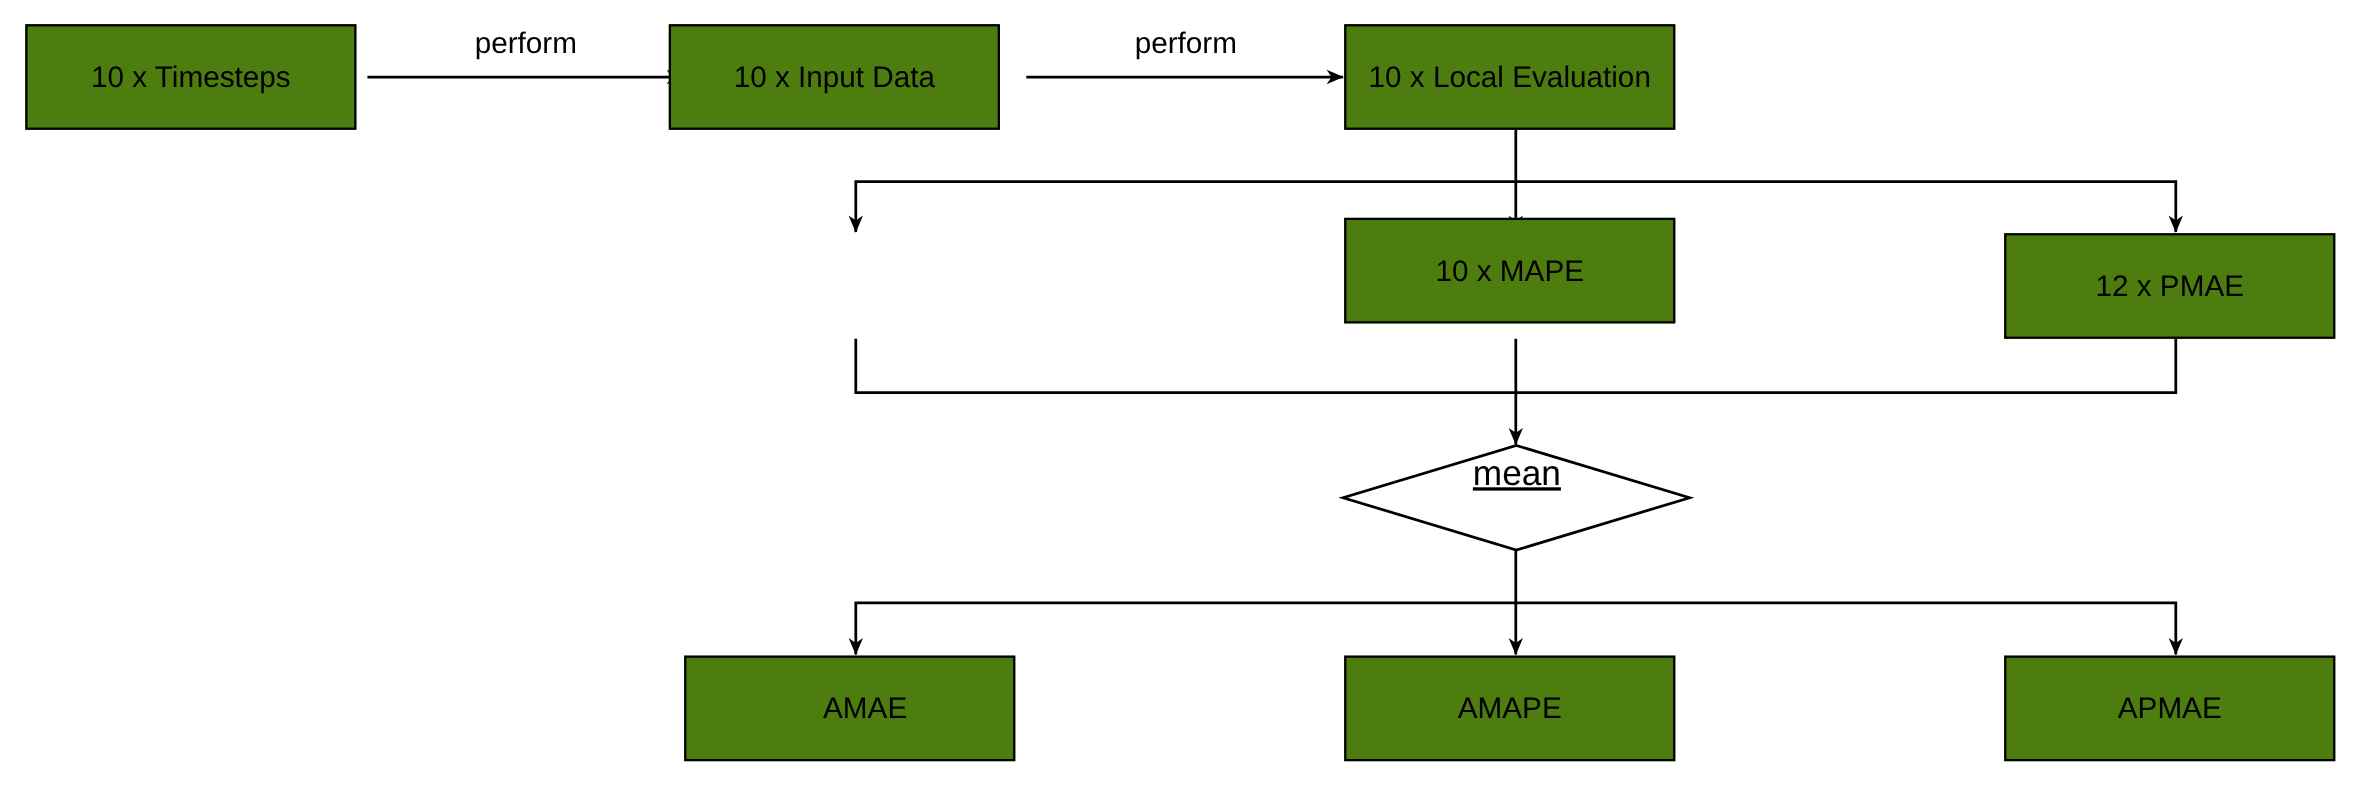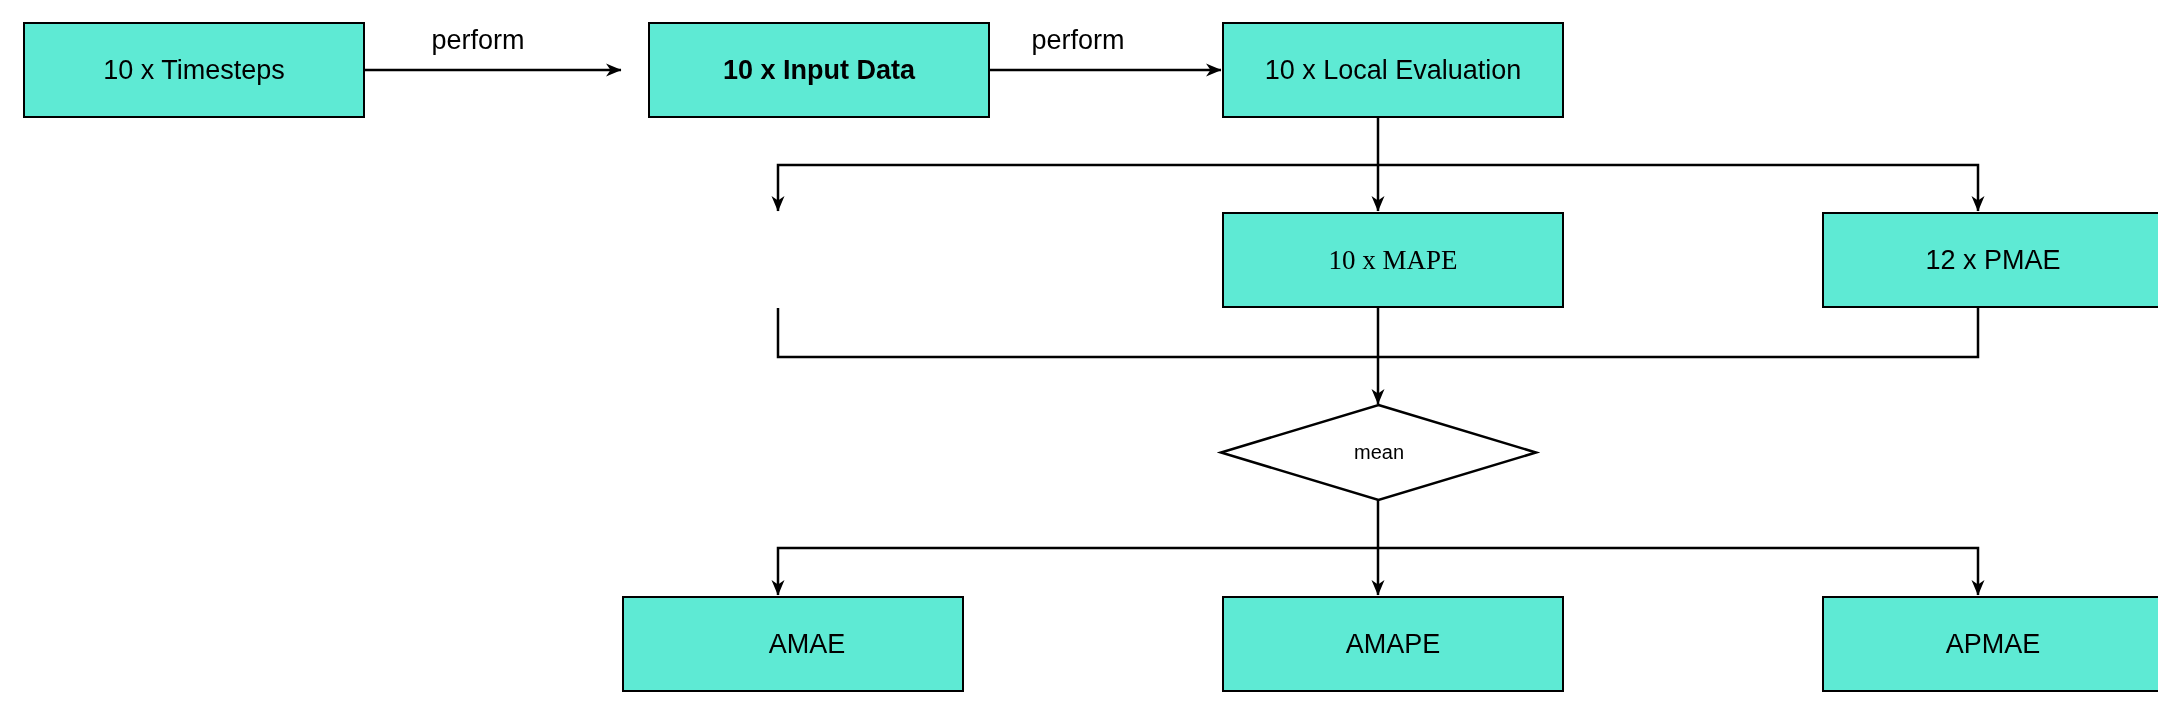--- a/index.html
+++ b/index.html
@@ -12,55 +12,56 @@
     color: #000000;
     overflow: hidden;
   }
   #connector-layer {
     position: absolute;
     left: 0; top: 0;
     width: 2158px; height: 726px;
   }
   .node {
     position: absolute;
-    width: 342px;
+    width: 301px;
     height: 96px;
     box-sizing: border-box;
     border: 2.5px solid #000000;
-    background: #5eead4;
+    background: #4d7c0f;
     display: flex;
     align-items: center;
     justify-content: center;
     font-size: 27px;
     line-height: 1.2;
     text-align: center;
     white-space: nowrap;
   }
   
   #n-timesteps { left: 23px;  top: 22px; }
-  #n-input     { left: 648px; top: 22px; font-weight: bold; }
+  #n-input     { left: 608px; top: 22px; }
   #n-local     { left: 1222px; top: 22px; }
   
   #n-mae  { left: 622px;  top: 212px; }
-  #n-mape { left: 1222px; top: 212px; font-family: Liberation Serif, serif; }
+  #n-mape { left: 1222px; top: 198px; }
   #n-pmae { left: 1822px; top: 212px; }
   
   #n-amae  { left: 622px;  top: 596px; padding-left: 28px; }
   #n-amape { left: 1222px; top: 596px; }
   #n-apmae { left: 1822px; top: 596px; }
 
   .diamond-label {
     position: absolute;
-    left: 1221px; top: 405px;
+    left: 1221px; top: 383px;
     width: 316px; height: 95px;
     display: flex;
     align-items: center;
     justify-content: center;
-    font-size: 20px;
+    font-size: 32px;
     background: transparent;
+    text-decoration: underline;
   }
   .edge-label {
     position: absolute;
     transform: translate(-50%, -50%);
     font-size: 27px;
     background: #ffffff;
     padding: 0 6px;
     white-space: nowrap;
   }
   #l-generate { left: 478px;  top: 40px; }

